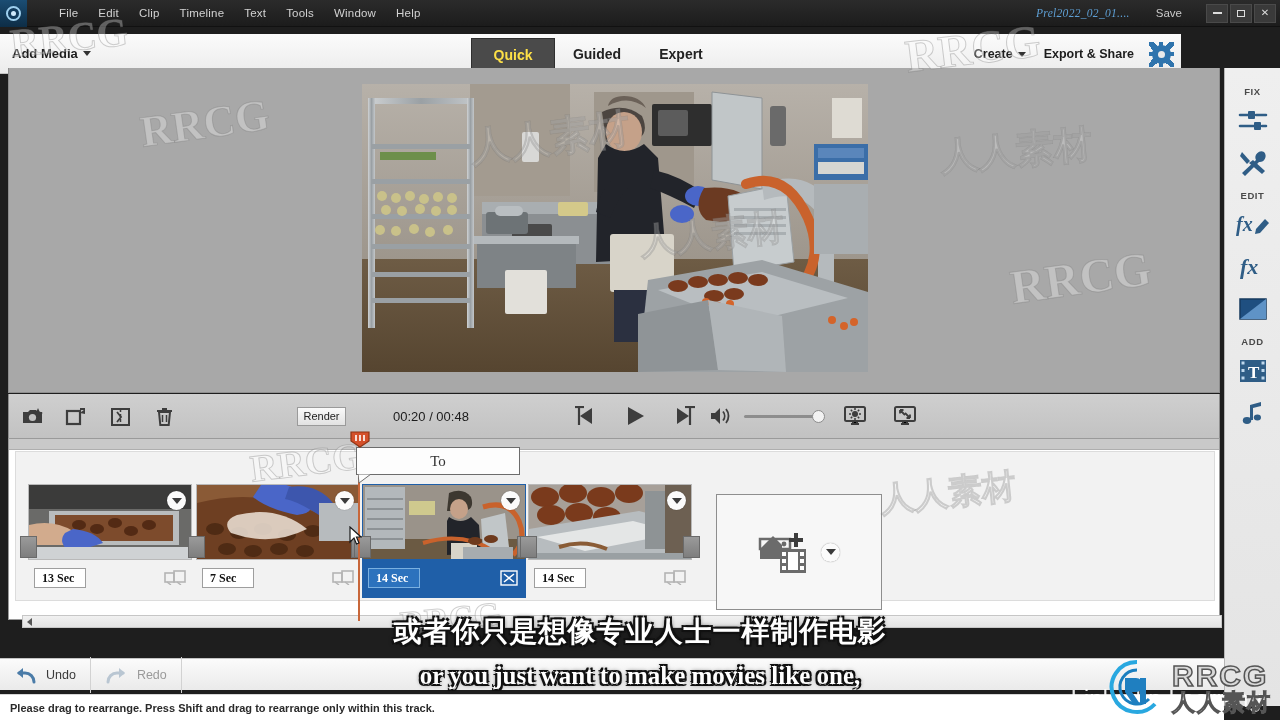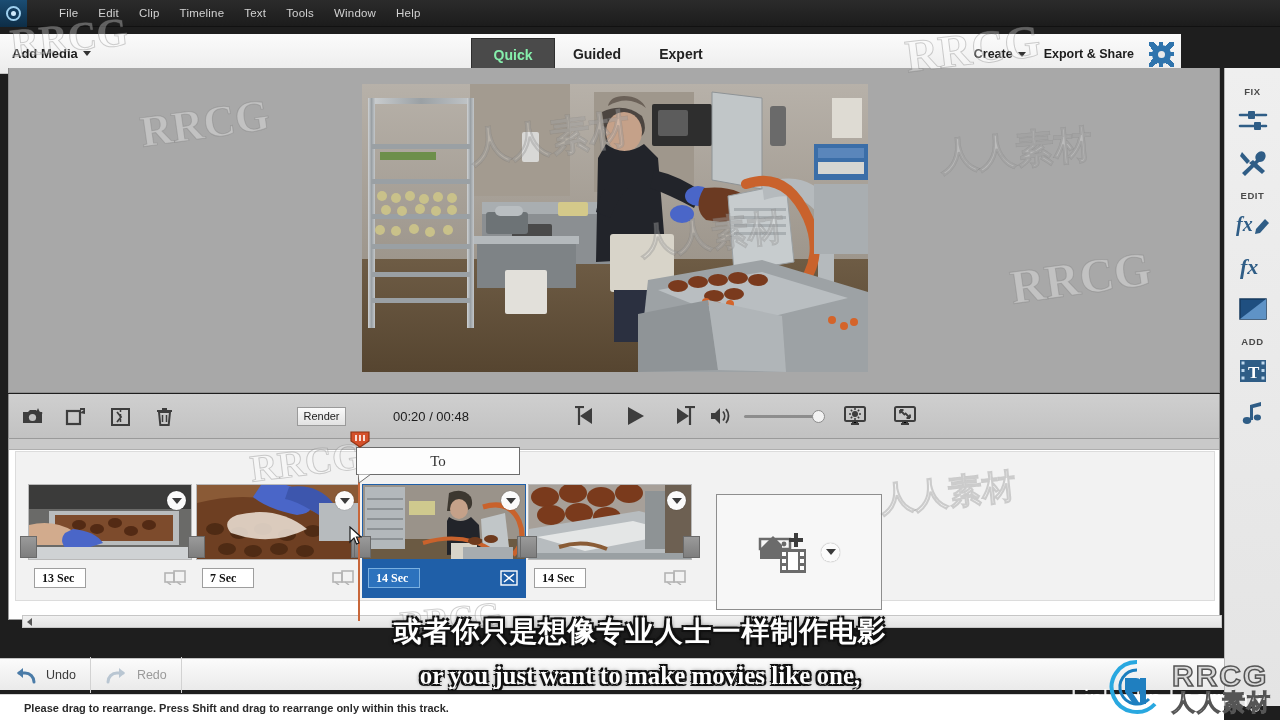--- a/index.html
+++ b/index.html
@@ -58,21 +58,21 @@
   .addmedia {
     font-size:13px; font-weight:bold; color:#1d1d1d; margin-left:12px;
     display:flex; align-items:center; gap:5px;
   }
   .caret-d { width:0;height:0;border-left:4px solid transparent;border-right:4px solid transparent;border-top:5px solid #333; }
   .modes { position:absolute; left:471px; top:0; display:flex; height:40px; align-items:center; }
   .mode {
     font-size:14px; font-weight:bold; color:#222;
     padding:7px 0; width:84px; text-align:center; height:33px; line-height:19px;
   }
-  .mode.sel { background:#4a4a4a; color:#86efac; border:1px solid #2f2f2f; }
+  .mode.sel { background:#4a4a4a; color:#fde047; border:1px solid #2f2f2f; }
   .mode-right { position:absolute; right:10px; top:0; height:40px; display:flex; align-items:center; gap:18px; }
   .mode-right .lbl { font-size:12.5px; font-weight:bold; color:#1d1d1d; display:flex; align-items:center; gap:5px; }
   .gear {
     width:19px;height:19px;border-radius:50%;
     background: radial-gradient(circle at 50% 50%, #2a6496 0 42%, #2f74ad 43% 100%);
     position:relative;
   }
   .gear::before{
     content:""; position:absolute; inset:-3px;
     background:
@@ -201,21 +201,21 @@
     display:flex; align-items:center;
   }
   .bb-group { display:flex; align-items:center; height:36px; padding:0 14px; gap:9px; border-right:1px solid #d2d2d2; }
   .bb-lbl { font-size:12.5px; color:#3a3a3a; }
   .bb-lbl.dim { color:#9a9a9a; }
   .statusbar {
     position:absolute; left:0; top:694px; width:1224px; height:26px;
     background:#ffffff; border-top:1px solid #d6d6d6;
     display:flex; align-items:center;
   }
-  .status-text { font-size:11px; color:#2a2a2a; margin-left:24px; font-weight:bold; }
+  .status-text { font-size:11px; color:#2a2a2a; margin-left:10px; font-weight:bold; }
 
   
   .sub {
     position:absolute; width:1280px; text-align:center; left:0;
     font-weight:bold; color:#ffffff; z-index:90; pointer-events:none;
   }
   .sub.cn { top:613px; font-size:28px; letter-spacing:1px;
     text-shadow:-2px -2px 0 #111,2px -2px 0 #111,-2px 2px 0 #111,2px 2px 0 #111,0 0 5px #000; }
   .sub.en { top:662px; font-size:25px; font-family:"Liberation Serif", serif;
     text-shadow:-2px -2px 0 #111,2px -2px 0 #111,-2px 2px 0 #111,2px 2px 0 #111,0 0 5px #000; }
@@ -251,20 +251,33 @@
     </div>
     <div class="menubar">
       <div class="mi">File</div>
       <div class="mi">Edit</div>
       <div class="mi">Clip</div>
       <div class="mi">Timeline</div>
       <div class="mi">Text</div>
       <div class="mi">Tools</div>
       <div class="mi">Window</div>
       <div class="mi">Help</div>
+    </div>
+    <div class="title-right">
+      <div class="doc-title">Prel2022_02_01....</div>
+      <div class="save-btn">Save</div>
+      <div class="wbtns">
+        <div class="wbtn">
+            <span class="dash"></span>
+          </div>
+        <div class="wbtn">
+            <span class="sq"></span>
+          </div>
+        <div class="wbtn">✕</div>
+      </div>
     </div>
   </div>
 
   <div class="modebar">
     <div class="addmedia">
       <span>Add Media</span>
       <span class="caret-d"></span>
     </div>
     <div class="modes">
       <div class="mode sel">Quick</div>

